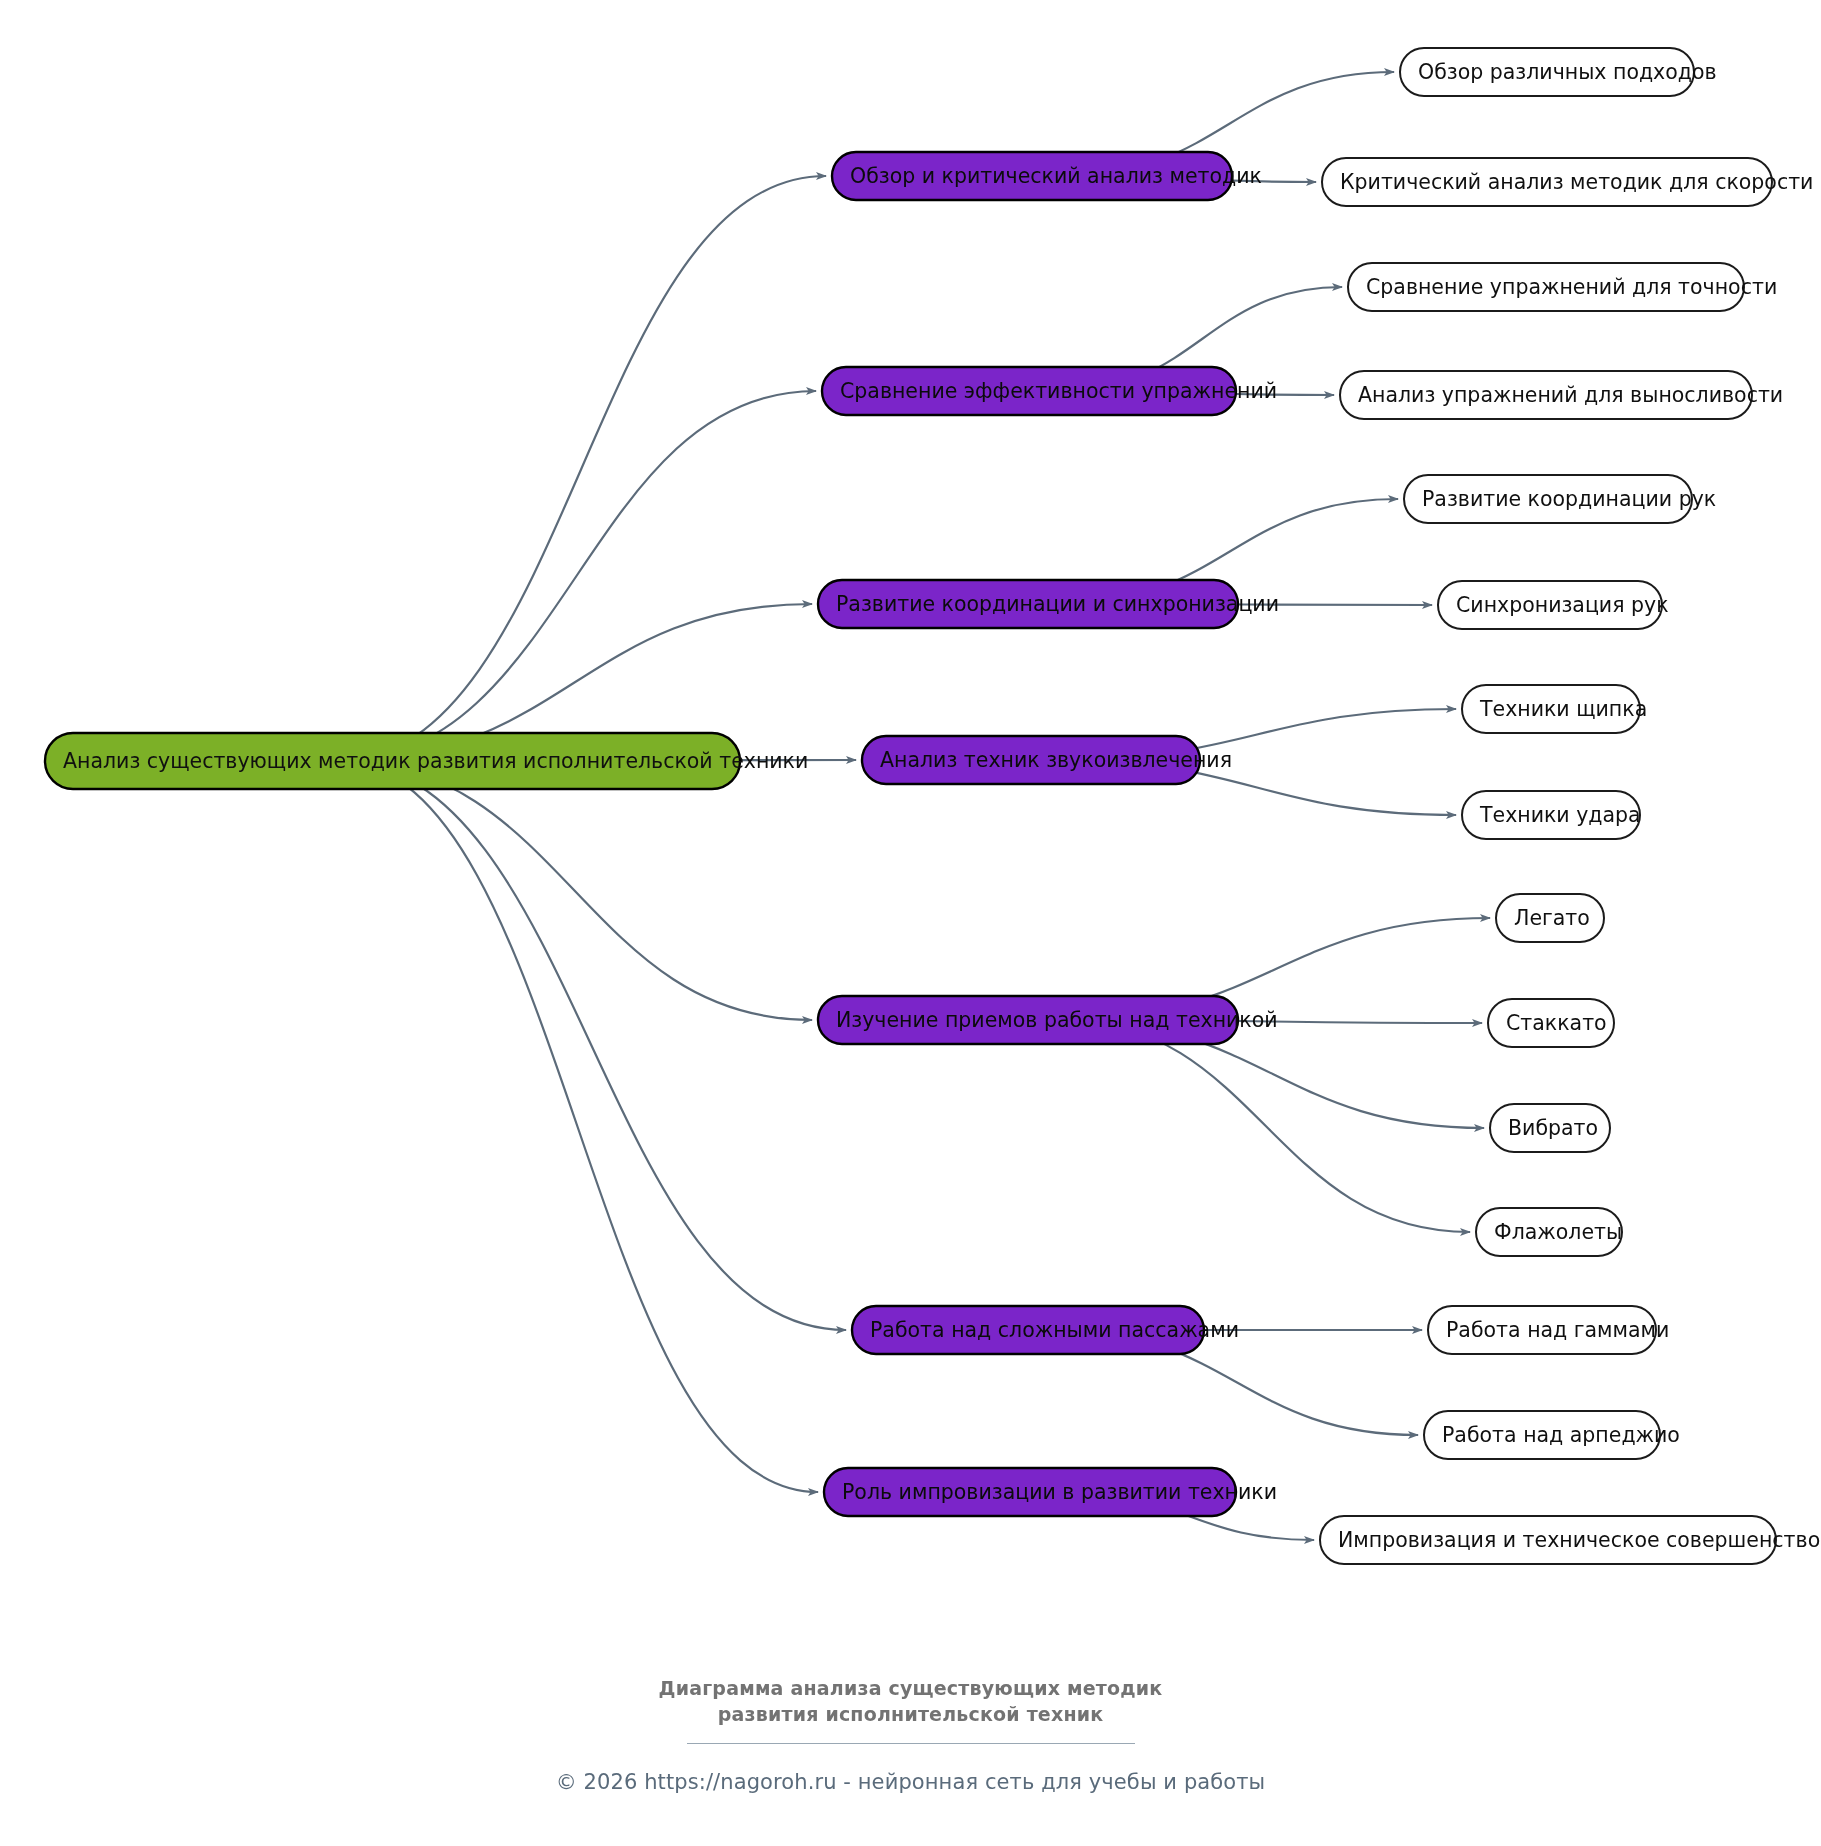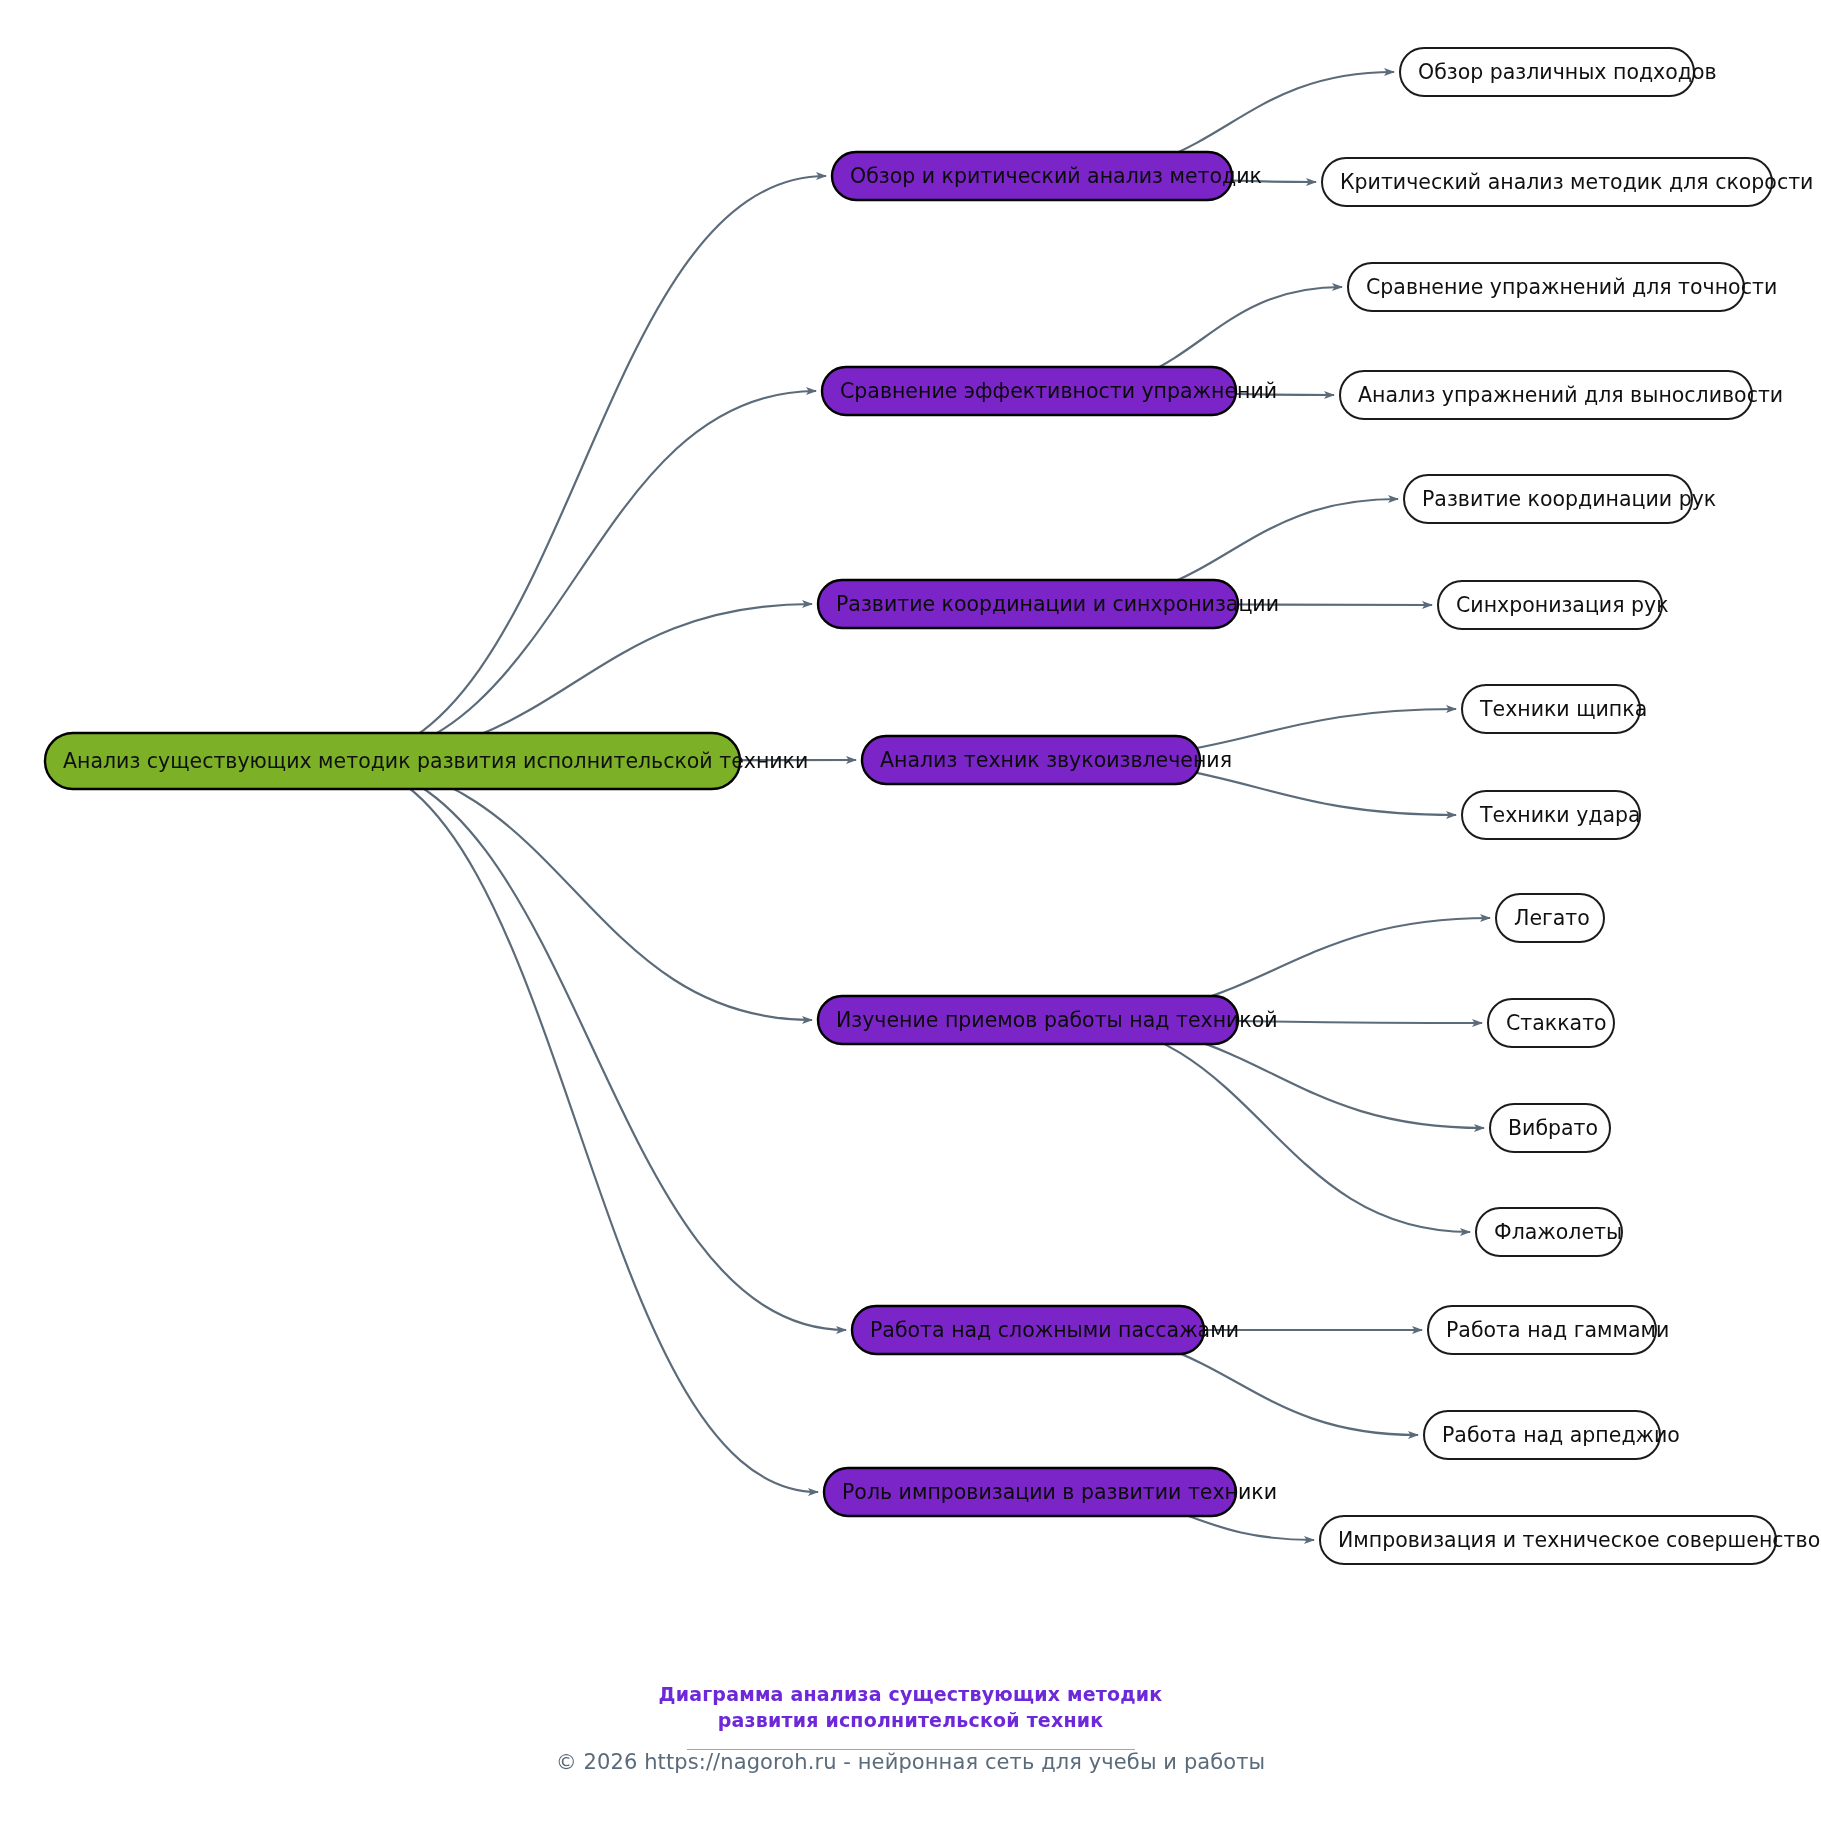--- a/index.html
+++ b/index.html
@@ -67,32 +67,32 @@
     position: absolute;
     left: 0;
     top: 1676px;
     width: 1821px;
     text-align: center;
   }
   .footer-title {
     font-family: "DejaVu Sans", sans-serif;
     font-size: 19px;
     font-weight: bold;
-    color: #6d28d9;
+    color: #737373;
     line-height: 1.35;
     letter-spacing: 0.2px;
-    margin-top: 6px;
   }
   .footer-rule {
     width: 448px;
     height: 0;
     border-top: 1.6px solid #9aa8b4;
     margin: 16px auto 0 auto;
   }
   .footer-credit {
+    margin-top: 26px;
     font-family: "DejaVu Sans", sans-serif;
     font-size: 21px;
     color: #5a6b7b;
     letter-spacing: 0.1px;
   }
 </style>
 </head>
 <body>
 
 <div id="diagram-root">

